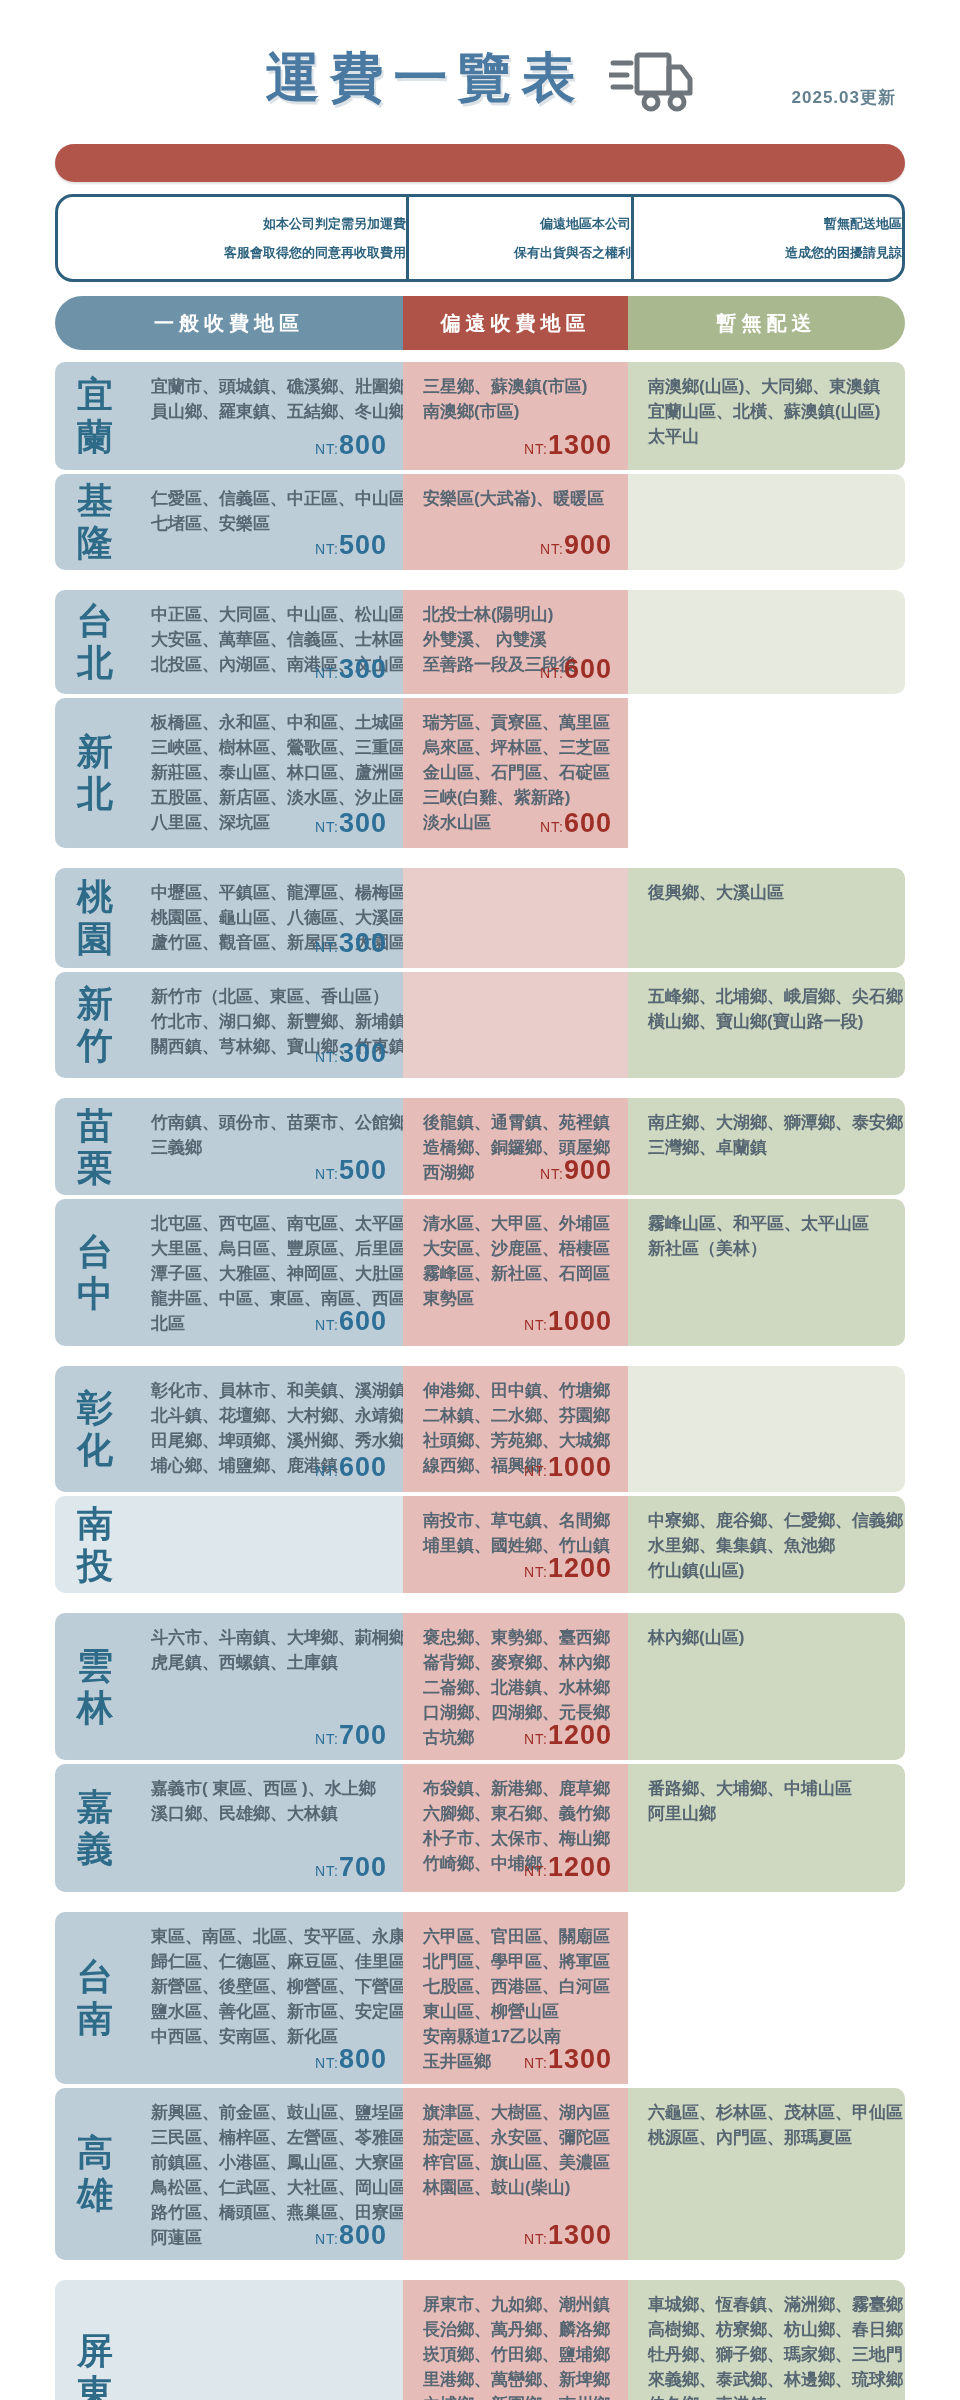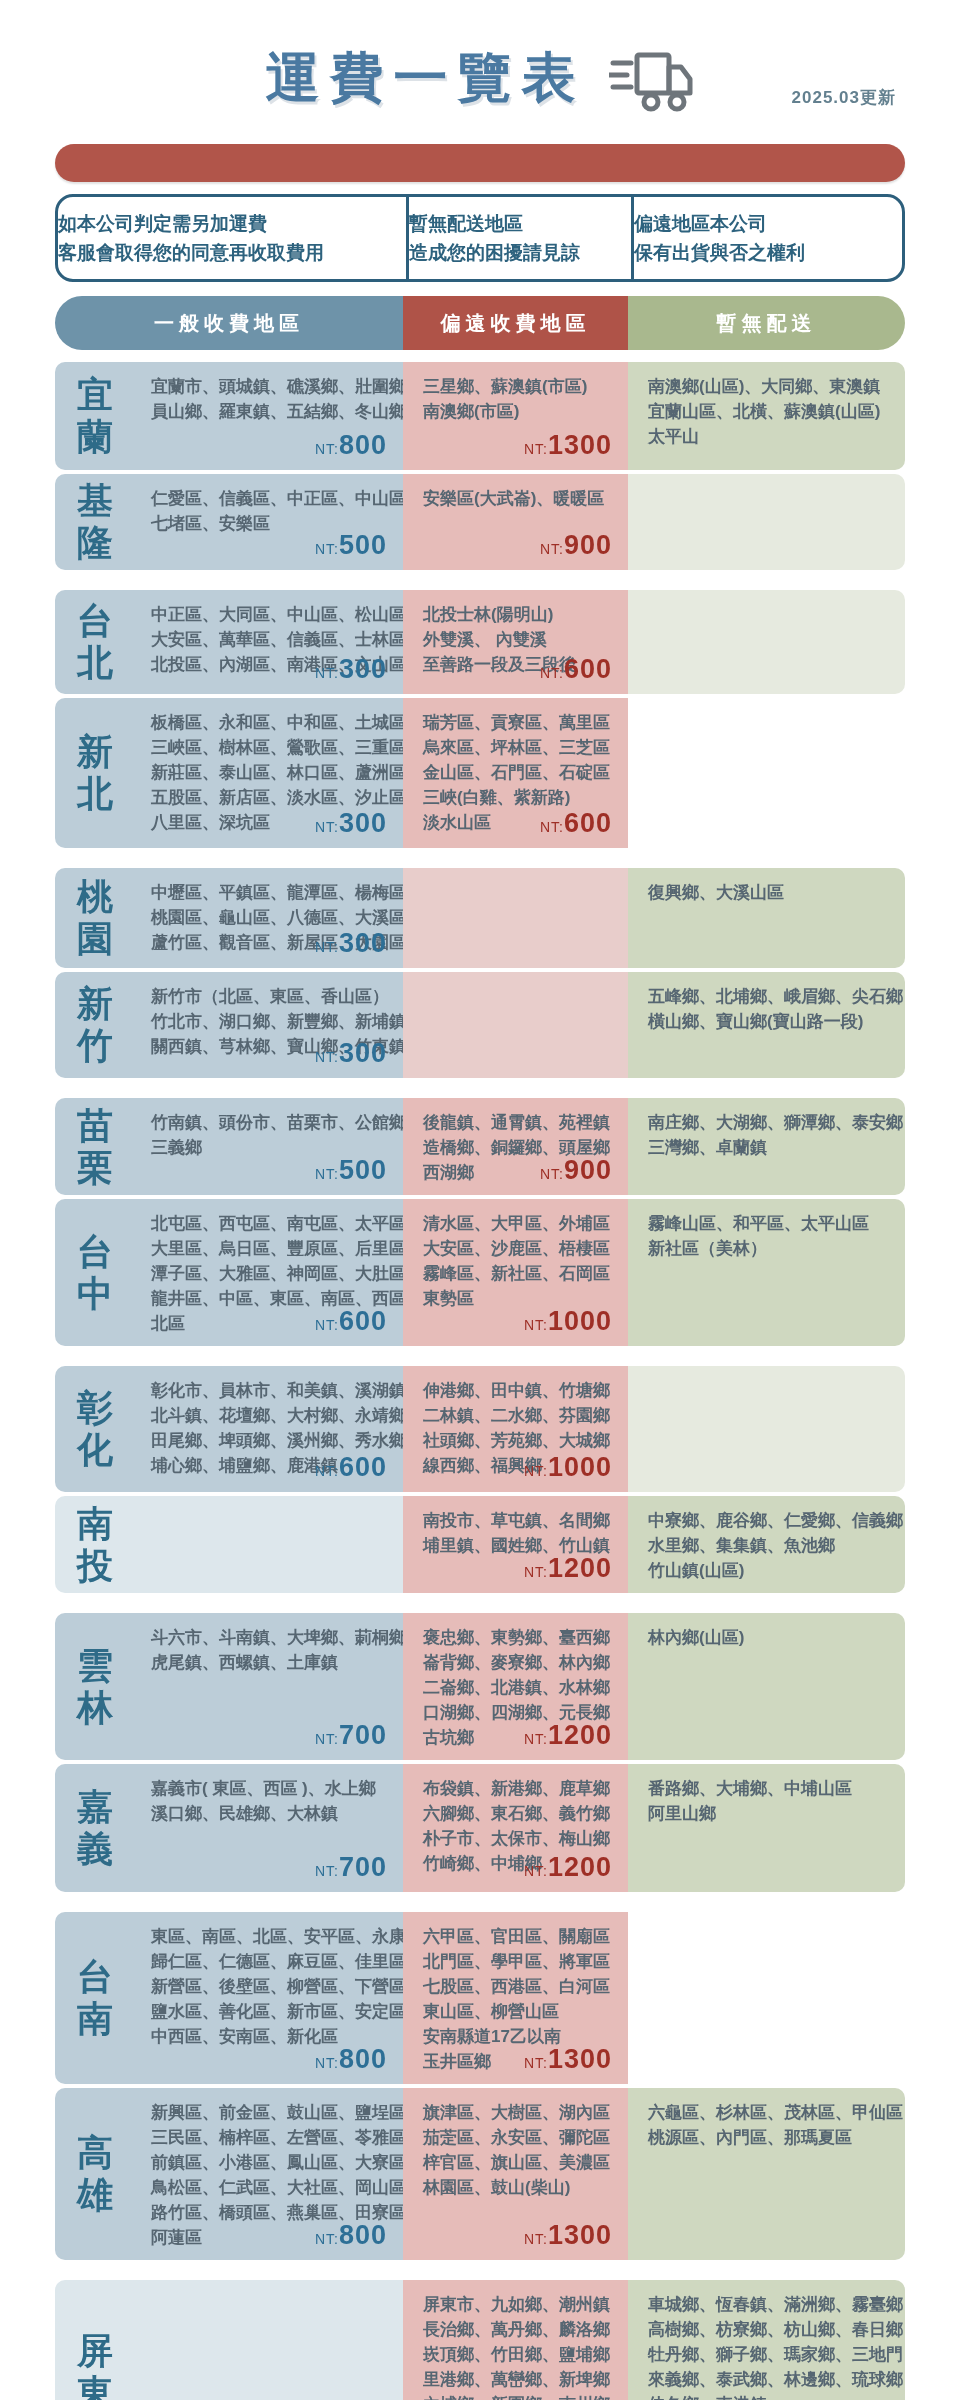--- a/index.html
+++ b/index.html
@@ -11,21 +11,21 @@
   .page-title{margin:0;font-size:54px;font-weight:bold;color:#4a79a1;letter-spacing:10px;
               text-shadow:2px 3px 0 rgba(120,140,160,.25);}
   .truck{width:86px;height:64px;margin-top:6px;}
   .updated{position:absolute;top:86px;right:64px;font-size:17px;font-weight:bold;color:#63808f;letter-spacing:1px;}
 
   .red-bar{margin:26px 55px 0 55px;height:38px;border-radius:19px;background:#b1554a;box-shadow:0 2px 2px rgba(0,0,0,.12);}
 
   
   .notes-box{margin:12px 55px 0 55px;border:3px solid #2d5f7c;border-radius:18px;background:#fff;
              display:grid;grid-template-columns:348px 225px 271px;align-items:center;height:82px;}
-  .note{text-align:left;font-size:19px;font-weight:bold;color:#2d627e;line-height:29px;position:relative;height:100%;
+  .note{text-align:right;font-size:13px;font-weight:bold;color:#2d627e;line-height:29px;position:relative;height:100%;
         display:flex;flex-direction:column;justify-content:center;}
   .note + .note{border-left:3px solid #2d5f7c;}
 
   
   .col-headers{margin:14px 55px 0 55px;display:grid;grid-template-columns:348px 225px 277px;height:54px;}
   .col-h{display:flex;align-items:center;justify-content:center;color:#fff;font-size:20px;font-weight:bold;letter-spacing:5px;}
   .col-h.general{background:#6e93a9;border-radius:27px 0 0 27px;}
   .col-h.remote{background:#af5348;}
   .col-h.none{background:#a9b88e;border-radius:0 27px 27px 0;}
 
@@ -72,26 +72,26 @@
   <div class="updated">2025.03更新</div>
 
   <div class="red-bar"></div>
 
   <div class="notes-box">
     <div class="note">
       <div>如本公司判定需另加運費</div>
       <div>客服會取得您的同意再收取費用</div>
     </div>
     <div class="note">
+      <div>偏遠地區本公司</div>
+      <div>保有出貨與否之權利</div>
+    </div>
+    <div class="note">
       <div>暫無配送地區</div>
       <div>造成您的困擾請見諒</div>
-    </div>
-    <div class="note">
-      <div>偏遠地區本公司</div>
-      <div>保有出貨與否之權利</div>
     </div>
   </div>
 
   <div class="col-headers">
     <div class="col-h general">一般收費地區</div>
     <div class="col-h remote">偏遠收費地區</div>
     <div class="col-h none">暫無配送</div>
   </div>
 
   <div class="rows" id="rows">

